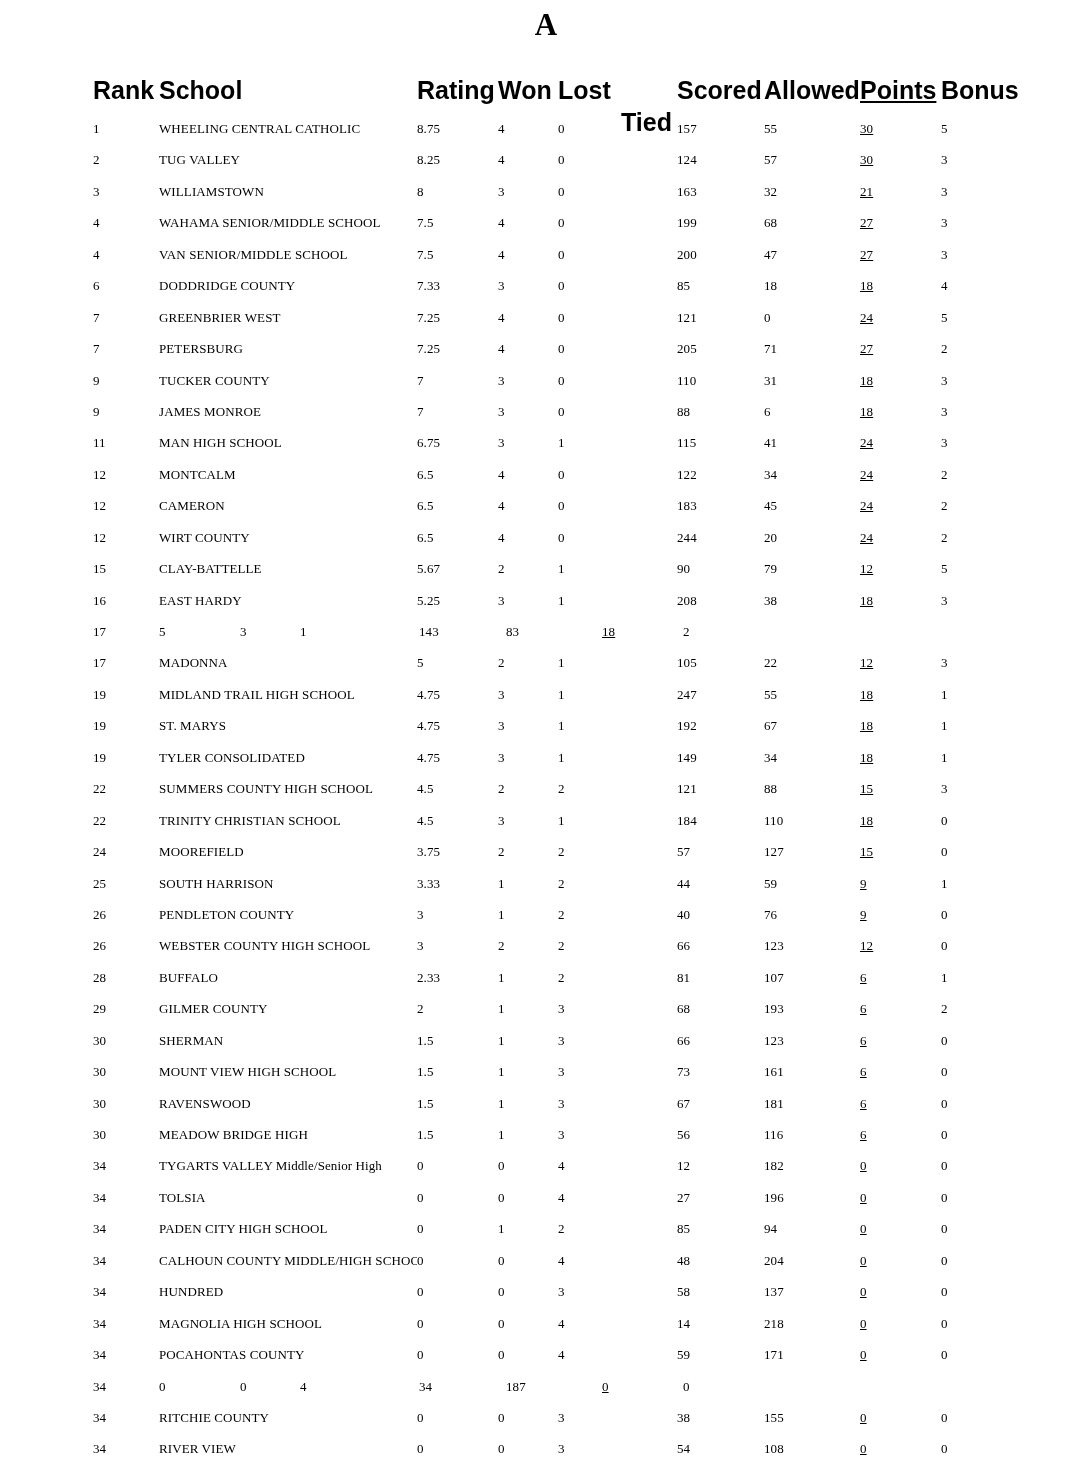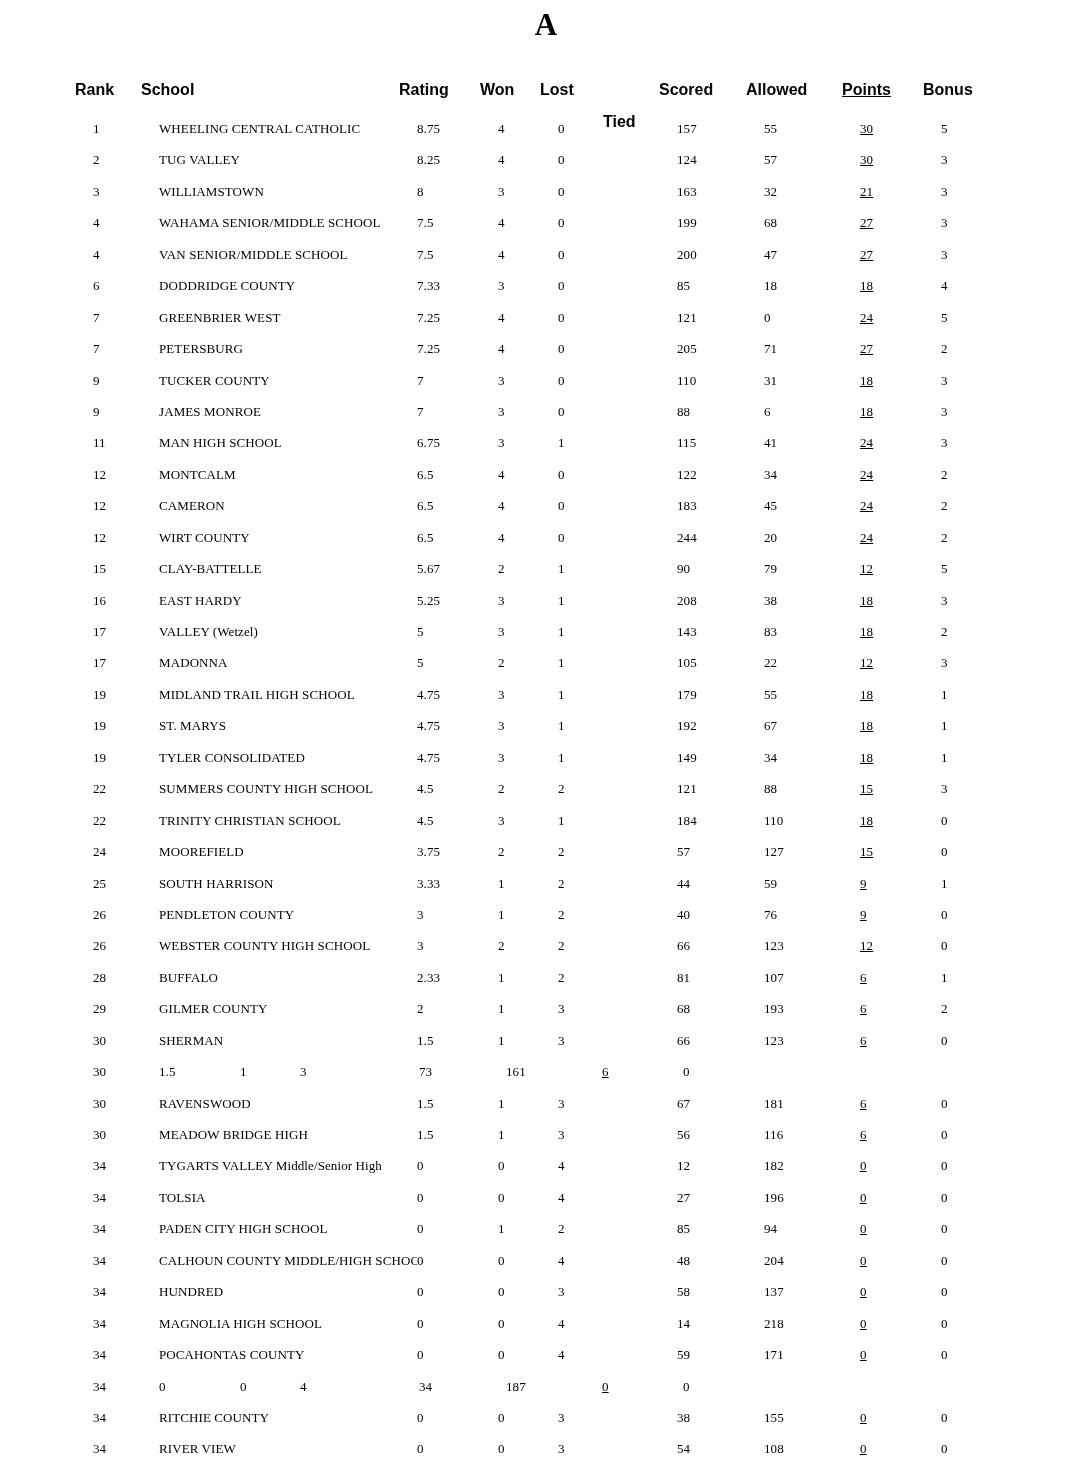--- a/index.html
+++ b/index.html
@@ -19,25 +19,25 @@
     width: 100%;
     text-align: center;
     font-family: "Liberation Serif", serif;
     font-weight: bold;
     font-size: 31px;
     line-height: 34px;
   }
   .thead {
     position: absolute;
     top: 78px;
-    left: 75px;
+    left: 93px;
     display: flex;
     font-family: "Liberation Sans", sans-serif;
     font-weight: bold;
-    font-size: 16px;
+    font-size: 25px;
     line-height: 24px;
   }
   .tbody {
     position: absolute;
     top: 113px;
     left: 93px;
   }
   .row { display: flex; height: 31.45px; }
   .cell, .hcell {
     overflow: hidden;
@@ -266,21 +266,20 @@
         <div class="cell col-won">3</div>
         <div class="cell col-lost">1</div>
         <div class="cell col-tied">0</div>
         <div class="cell col-scored">208</div>
         <div class="cell col-allowed">38</div>
         <div class="cell col-points">18</div>
         <div class="cell col-bonus">3</div>
       </div>
       <div class="row">
         <div class="cell col-rank">17</div>
-        <div class="cell col-school">VALLEY (Wetzel)</div>
         <div class="cell col-rating">5</div>
         <div class="cell col-won">3</div>
         <div class="cell col-lost">1</div>
         <div class="cell col-tied">0</div>
         <div class="cell col-scored">143</div>
         <div class="cell col-allowed">83</div>
         <div class="cell col-points">18</div>
         <div class="cell col-bonus">2</div>
       </div>
       <div class="row">
@@ -295,21 +294,21 @@
         <div class="cell col-points">12</div>
         <div class="cell col-bonus">3</div>
       </div>
       <div class="row">
         <div class="cell col-rank">19</div>
         <div class="cell col-school">MIDLAND TRAIL HIGH SCHOOL</div>
         <div class="cell col-rating">4.75</div>
         <div class="cell col-won">3</div>
         <div class="cell col-lost">1</div>
         <div class="cell col-tied">0</div>
-        <div class="cell col-scored">179</div>
+        <div class="cell col-scored">247</div>
         <div class="cell col-allowed">55</div>
         <div class="cell col-points">18</div>
         <div class="cell col-bonus">1</div>
       </div>
       <div class="row">
         <div class="cell col-rank">19</div>
         <div class="cell col-school">ST. MARYS</div>
         <div class="cell col-rating">4.75</div>
         <div class="cell col-won">3</div>
         <div class="cell col-lost">1</div>
@@ -434,20 +433,21 @@
         <div class="cell col-won">1</div>
         <div class="cell col-lost">3</div>
         <div class="cell col-tied">0</div>
         <div class="cell col-scored">66</div>
         <div class="cell col-allowed">123</div>
         <div class="cell col-points">6</div>
         <div class="cell col-bonus">0</div>
       </div>
       <div class="row">
         <div class="cell col-rank">30</div>
+        <div class="cell col-school">MOUNT VIEW HIGH SCHOOL</div>
         <div class="cell col-rating">1.5</div>
         <div class="cell col-won">1</div>
         <div class="cell col-lost">3</div>
         <div class="cell col-tied">0</div>
         <div class="cell col-scored">73</div>
         <div class="cell col-allowed">161</div>
         <div class="cell col-points">6</div>
         <div class="cell col-bonus">0</div>
       </div>
       <div class="row">

